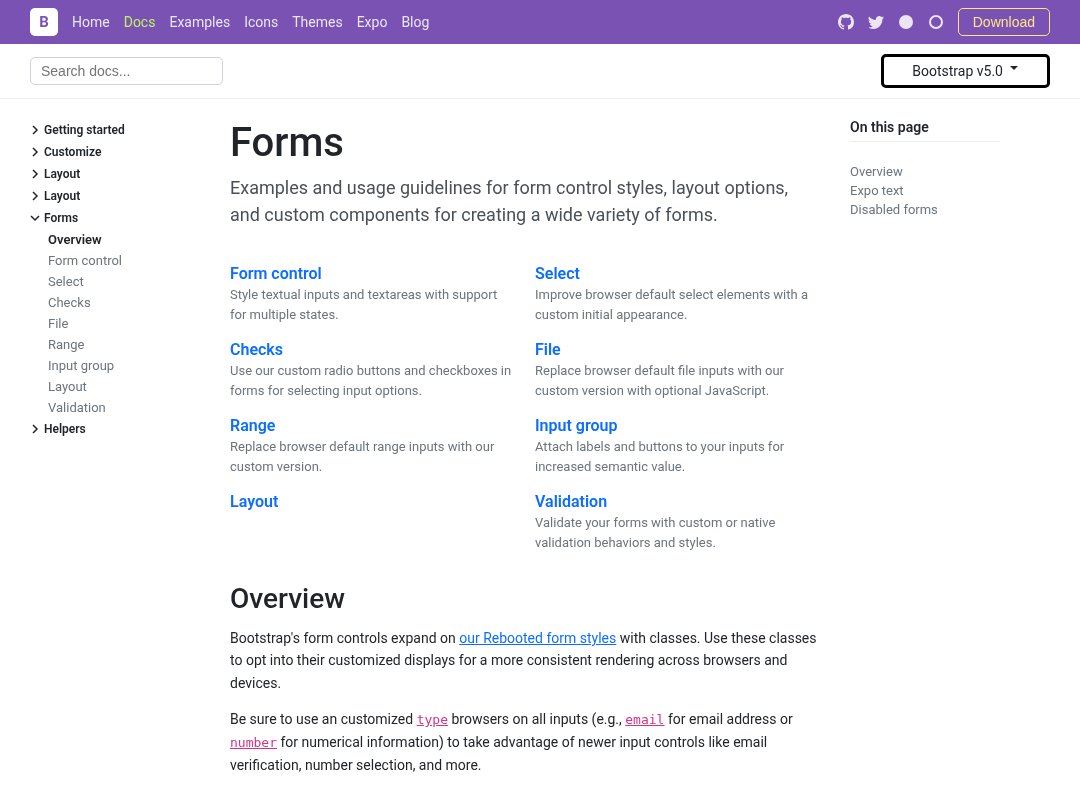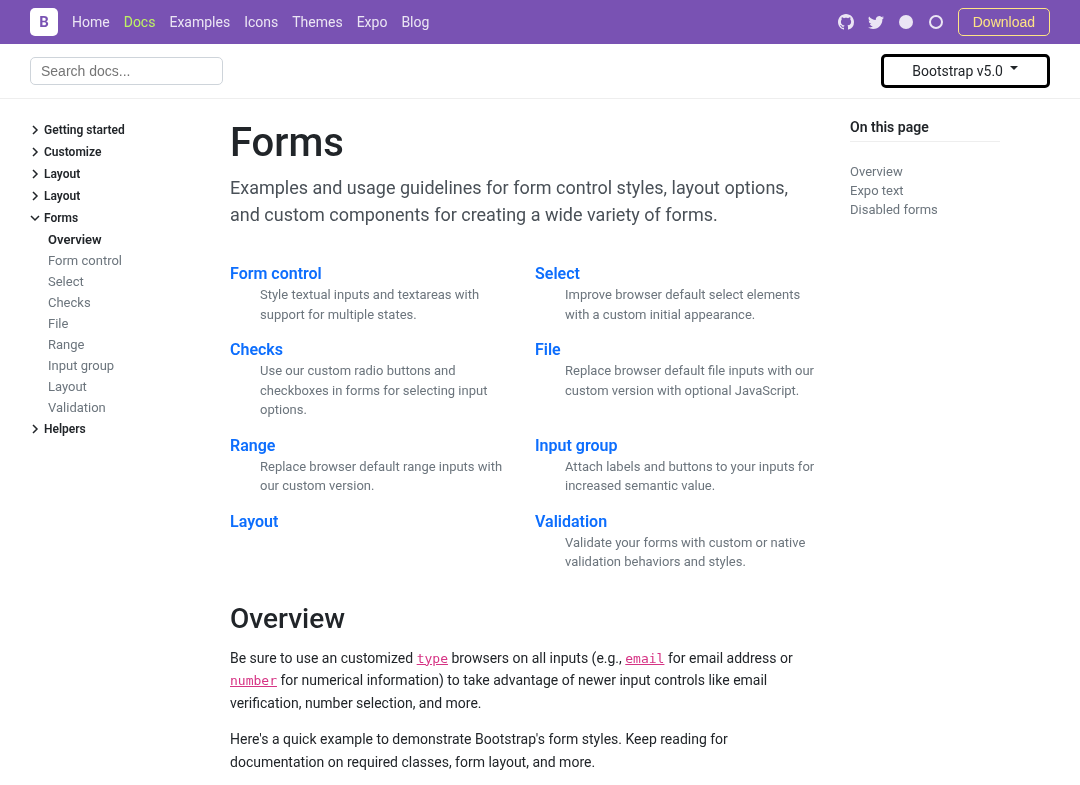--- a/index.html
+++ b/index.html
@@ -25,21 +25,21 @@
 .sidebar-sub { list-style: none; padding-left: 18px; }
 .sidebar-sub li { padding: 3px 0; font-size: 13px; color: #6c757d; cursor: pointer; }
 .sidebar-sub li.active { color: #212529; font-weight: 600; }
 .chev { width: 10px; height: 10px; flex-shrink: 0; }
 
 .main { flex: 1; max-width: 590px; }
 .main h1 { font-size: 40px; font-weight: 500; margin-bottom: 8px; }
 .lead { font-size: 18px; color: #495057; font-weight: 400; margin-bottom: 36px; line-height: 1.5; }
 .grid { display: grid; grid-template-columns: 1fr 1fr; gap: 16px 20px; margin-bottom: 30px; }
 .grid-item h3 { font-size: 16px; font-weight: 600; color: #0d6efd; margin-bottom: 2px; }
-.grid-item p { font-size: 13px; color: #6c757d; line-height: 1.5; margin-left: 30px; }
+.grid-item p { font-size: 13px; color: #6c757d; line-height: 1.5; }
 .main h2 { font-size: 28px; font-weight: 500; margin-bottom: 12px; }
 .para { font-size: 14px; color: #212529; line-height: 1.6; margin-bottom: 14px; }
 .para a { color: #0d6efd; text-decoration: underline; }
 .para code { color: #d63384; font-size: 13px; font-family: SFMono-Regular, Menlo, Monaco, Consolas, monospace; text-decoration: underline; }
 
 .toc { width: 150px; flex-shrink: 0; }
 .toc h4 { font-size: 14px; font-weight: 600; padding-bottom: 6px; border-bottom: 1px solid #eee; margin-bottom: 20px; }
 .toc ul { list-style: none; }
 .toc li { font-size: 13px; color: #6c757d; padding: 2px 0; cursor: pointer; }
 </style>
@@ -165,20 +165,21 @@
         </div>
       <div class="grid-item">
           <h3>Layout</h3>
         </div>
       <div class="grid-item">
           <h3>Validation</h3>
           <p>Validate your forms with custom or native validation behaviors and styles.</p>
         </div>
     </div>
     <h2>Overview</h2>
+    <p class="para"><span>Bootstrap's form controls expand on </span><a>our Rebooted form styles</a><span> with classes. Use these classes to opt into their customized displays for a more consistent rendering across browsers and devices.</span></p>
     <p class="para"><span>Be sure to use an customized </span><code>type</code><span> browsers on all inputs (e.g., </span><code>email</code><span> for email address or </span><code>number</code><span> for numerical information) to take advantage of newer input controls like email verification, number selection, and more.</span></p>
     <p class="para">Here's a quick example to demonstrate Bootstrap's form styles. Keep reading for documentation on required classes, form layout, and more.</p>
 
   </div>
 
   <div class="toc">
     <h4>On this page</h4>
     <ul>
       <li>Overview</li>
       <li>Expo text</li>

